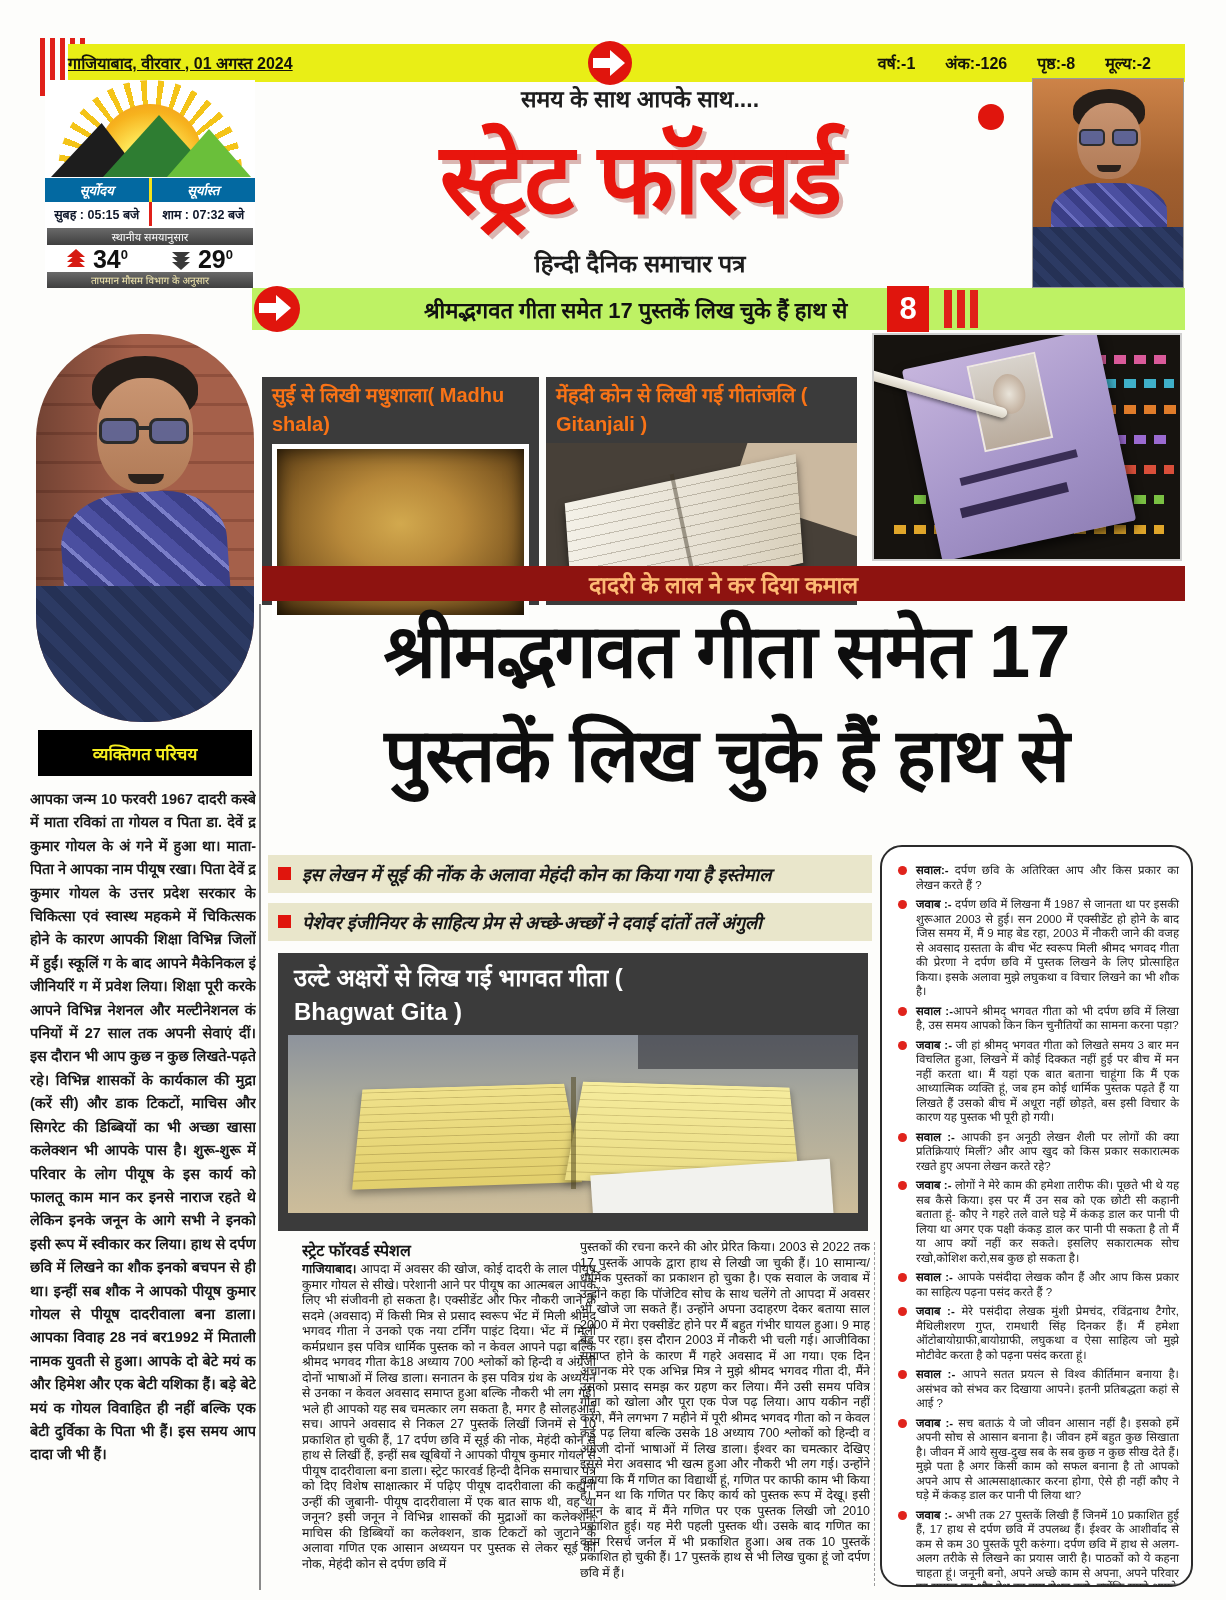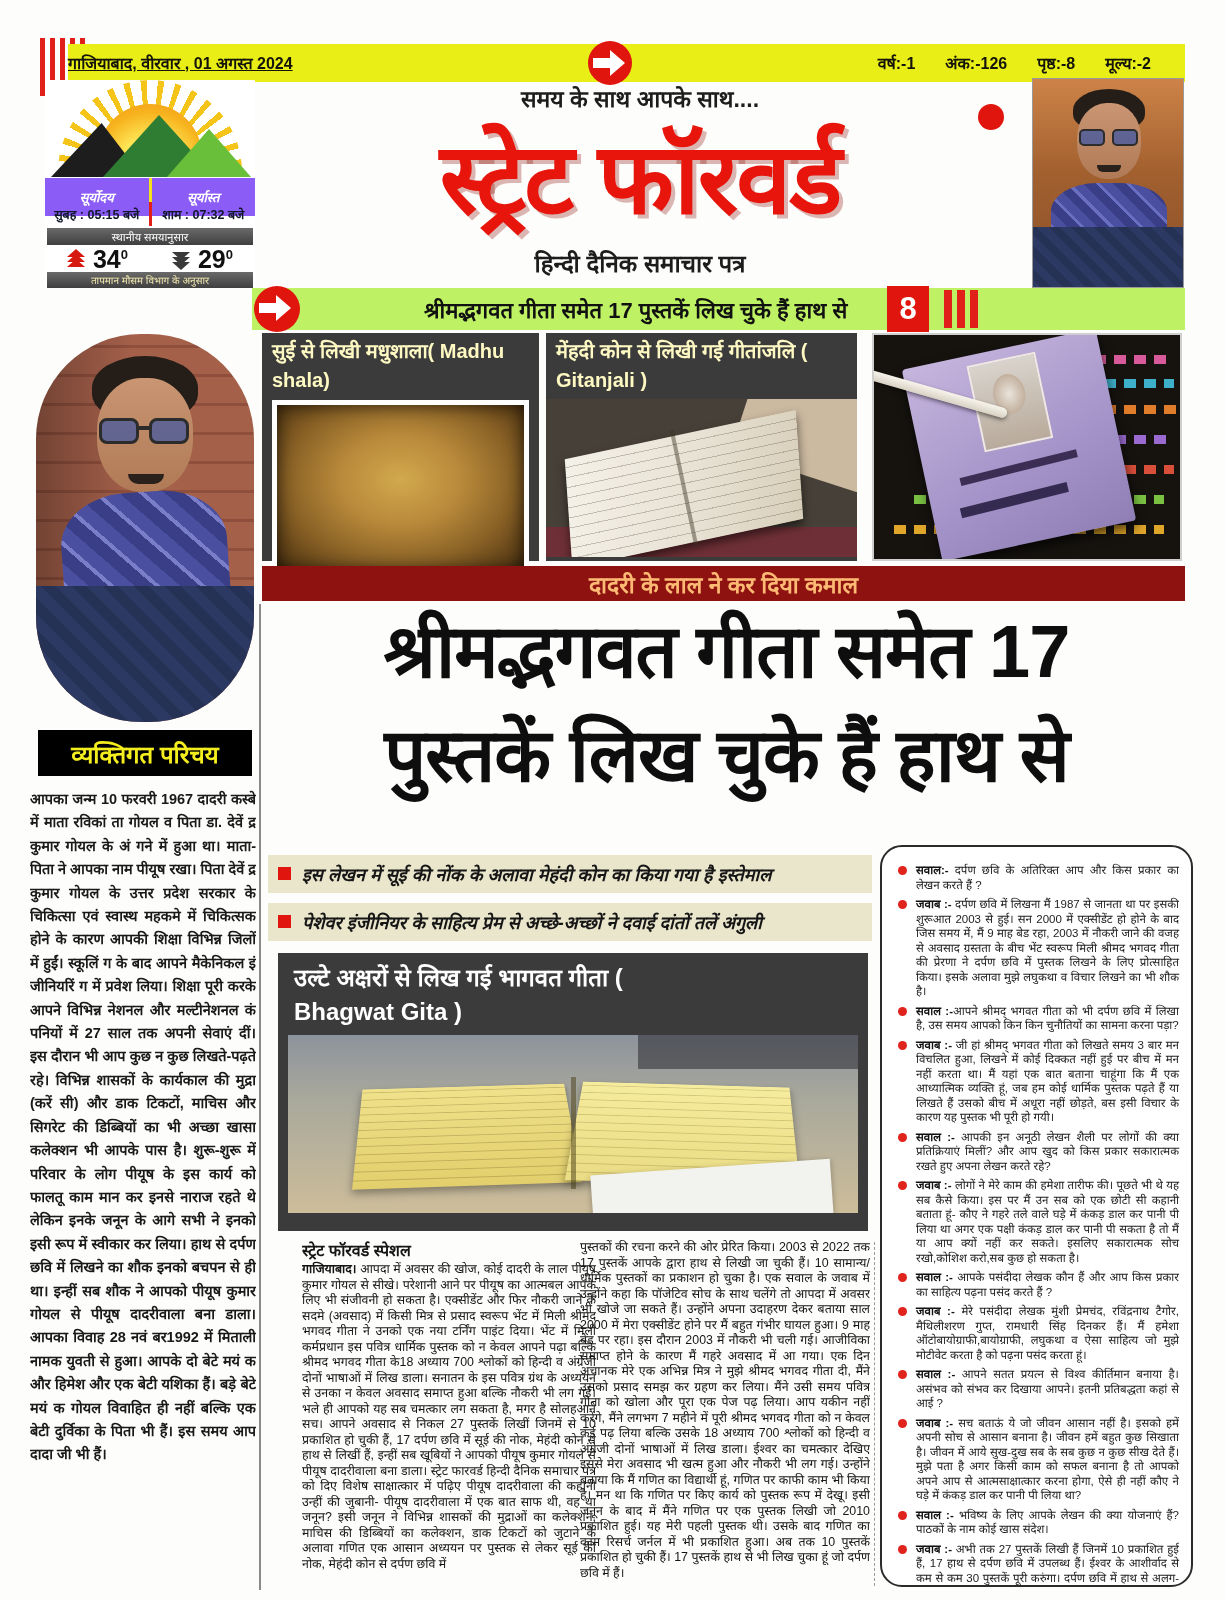--- a/index.html
+++ b/index.html
@@ -21,21 +21,21 @@
   .weather { position:absolute; left:45px; top:80px; width:210px; height:208px; background:#fff; }
   .sunart { position:absolute; left:0; top:0; width:210px; height:97px; overflow:hidden; }
   .rays { position:absolute; left:13px; top:0; width:184px; height:92px; border-radius:184px 184px 0 0;
           background:repeating-conic-gradient(from 255deg at 50% 100%, #f4c418 0deg 4deg, rgba(0,0,0,0) 4deg 11deg); }
   .sun  { position:absolute; left:53px; top:24px; width:104px; height:68px; border-radius:104px 104px 0 0;
           background:radial-gradient(circle at 50% 95%, #fffbd0 0%, #ffe95a 35%, #f7b31e 68%, #ef8f17 100%); }
   .mtn  { position:absolute; bottom:0; }
   .mtn1 { left:6px;  width:92px;  height:54px; background:#1d1d1d; clip-path:polygon(0 100%,55% 0,100% 100%); }
   .mtn2 { left:58px; width:112px; height:62px; background:#2e7d32; clip-path:polygon(0 100%,50% 0,100% 100%); }
   .mtn3 { left:122px;width:84px;  height:48px; background:#6abf3a; clip-path:polygon(0 100%,50% 0,100% 100%); }
-  .riseset { position:absolute; left:0; top:98px; width:210px; height:38px; background:#8b5cf6; display:flex; }
+  .riseset { position:absolute; left:0; top:98px; width:210px; height:24px; background:#0369a1; display:flex; }
   .riseset .cell { flex:1; color:#fff; font-size:13px; font-weight:bold; font-style:italic; display:flex; align-items:center; justify-content:center; }
   .riseset .div { width:3px; background:#f5e21a; }
   .times { position:absolute; left:0; top:122px; width:210px; height:24px; display:flex; }
   .times .cell { flex:1; font-size:12.5px; font-weight:bold; color:#0f172a; display:flex; align-items:center; justify-content:center; }
   .times .div { width:3px; background:#e02019; }
   .wnote1 { position:absolute; left:2px; top:148px; width:206px; height:17px; background:linear-gradient(#6a6a6a,#3f3f3f); color:#fff; font-size:11px; display:flex; align-items:center; justify-content:center; }
   .temps { position:absolute; left:0; top:166px; width:210px; height:26px; display:flex; align-items:center; justify-content:space-around; }
   .tgroup { display:flex; align-items:center; gap:8px; font-size:25px; font-weight:bold; color:#111; }
   .tgroup sup { font-size:13px; }
   .chev { display:flex; flex-direction:column; align-items:center; }
@@ -74,21 +74,21 @@
   .portrait-left .hair { position:absolute; left:56px; top:22px; width:106px; height:64px; background:#241d18; border-radius:50% 50% 40% 40%; }
   .portrait-left .face { position:absolute; left:61px; top:44px; width:96px; height:114px; background:linear-gradient(#c99572,#b07a56); border-radius:46%; }
   .portrait-left .lens { position:absolute; width:40px; height:26px; background:rgba(70,90,160,.75); border:3px solid #2c2c2c; border-radius:8px; top:84px; }
   .portrait-left .l1 { left:63px; } .portrait-left .l2 { left:113px; }
   .portrait-left .bridge { position:absolute; left:101px; top:92px; width:14px; height:4px; background:#2c2c2c; }
   .portrait-left .must { position:absolute; left:92px; top:140px; width:36px; height:10px; background:#2a211c; border-radius:0 0 10px 10px; }
   .portrait-left .scarf { position:absolute; left:26px; top:158px; width:166px; height:126px; background:repeating-linear-gradient(45deg,#4b4fa0 0 13px,#3a3e86 13px 26px,#7a7ec8 26px 30px); border-radius:40% 40% 22% 22%; transform:rotate(-4deg); }
   .portrait-left .suit { position:absolute; left:0; top:252px; width:100%; height:136px; background:repeating-linear-gradient(45deg,#2c3a63 0 11px,#253155 11px 22px); }
 
   
-  .panel { position:absolute; background:#3b3b3b; color:#fef9c3; }
+  .panel { position:absolute; background:#3b3b3b; color:#f97316;margin-top:44px; }
   .panel .cap { font-size:20px; font-weight:bold; line-height:29px; padding:4px 10px 0 10px; }
   .p1 { left:262px; top:333px; width:277px; height:228px; }
   .p1 .img { margin:5px 10px; height:176px; border:5px solid #fff;
     background:radial-gradient(ellipse at 50% 45%, #d2a94e 0%, #b8893a 35%, #8a6226 65%, #5d3f16 88%, #3f2a0e 100%);
     box-shadow:inset 0 0 18px rgba(0,0,0,.7); }
   .p2 { left:546px; top:333px; width:311px; height:228px; }
   .p2 .img { position:relative; margin:4px 0 0 0; height:158px; background:#474038; overflow:hidden; }
   .p2 .table { position:absolute; right:-24px; top:-14px; width:140px; height:90px; background:#cbb9a0; transform:rotate(18deg); }
   .p2 .carpet { position:absolute; left:0; bottom:0; width:100%; height:30px; background:#6e3036; }
   .p2 .book { position:absolute; left:20px; top:36px; width:236px; height:108px;
@@ -104,21 +104,21 @@
   .p3 .t1 { position:absolute; left:34px; top:116px; width:120px; height:8px; background:#3a2e55; transform:rotate(-2deg); }
   .p3 .t2 { position:absolute; left:28px; top:146px; width:110px; height:10px; background:#352a50; transform:rotate(-2deg); }
   .p3 .pen { position:absolute; left:-24px; top:52px; width:160px; height:10px; border-radius:5px; background:linear-gradient(#f7f4ec,#d8d2c4); transform:rotate(16deg); box-shadow:0 2px 4px rgba(0,0,0,.5); }
 
   
   .kicker { position:absolute; left:262px; top:566px; width:923px; height:35px; background:#8e1310; color:#fdba74; font-size:23px; font-weight:bold; display:flex; align-items:center; justify-content:center; }
   .vrule { position:absolute; left:259px; top:604px; width:2px; height:986px; background:#8a8a8a; }
   .headline { position:absolute; left:268px; top:600px; width:917px; height:214px; text-align:center; font-size:74px; font-weight:800; color:#0e0e0e; line-height:104px; letter-spacing:-1px; }
 
   
-  .profile-heading { position:absolute; left:38px; top:730px; width:214px; height:46px; background:#000; color:#f5ee1e; font-size:24px; font-weight:bold; display:flex; align-items:center; justify-content:center; }
+  .profile-heading { position:absolute; left:38px; top:730px; width:214px; height:46px; background:#000; color:#f5ee1e; font-size:17px; font-weight:bold; display:flex; align-items:center; justify-content:center; }
   .profile-body { position:absolute; left:30px; top:788px; width:226px; height:790px; font-size:14.5px; line-height:23.4px; font-weight:600; color:#191919; text-align:justify; overflow:hidden; }
 
   
   .bullet { position:absolute; left:268px; width:604px; height:38px; background:#e9e6cb; display:flex; align-items:center; padding-left:34px; font-size:18px; font-weight:bold; font-style:italic; color:#161616; }
   .bullet .sq { position:absolute; left:10px; top:12px; width:13px; height:13px; background:#e0150d; }
   .b1 { top:855px; } .b2 { top:903px; }
 
   
   .gita { left:278px; top:953px; width:590px; height:278px; position:absolute; background:#3b3b3b; }
   .gita .cap { padding:8px 16px 0 16px; font-size:24px; font-weight:bold; line-height:34px; color:#fff; }
@@ -336,17 +336,16 @@
     <div class="qa-entry"><span class="dot"></span><b>सवाल:-</b><span> दर्पण छवि के अतिरिक्त आप और किस प्रकार का लेखन करते हैं ?</span></div>
     <div class="qa-entry"><span class="dot"></span><b>जवाब :-</b><span> दर्पण छवि में लिखना मैं 1987 से जानता था पर इसकी शुरूआत 2003 से हुई। सन 2000 में एक्सीडेंट हो होने के बाद जिस समय में, मैं 9 माह बेड रहा, 2003 में नौकरी जाने की वजह से अवसाद ग्रस्तता के बीच भेंट स्वरूप मिली श्रीमद भगवद गीता की प्रेरणा ने दर्पण छवि में पुस्तक लिखने के लिए प्रोत्साहित किया। इसके अलावा मुझे लघुकथा व विचार लिखने का भी शौक है।</span></div>
     <div class="qa-entry"><span class="dot"></span><b>सवाल :-</b><span>आपने श्रीमद् भगवत गीता को भी दर्पण छवि में लिखा है, उस समय आपको किन किन चुनौतियों का सामना करना पड़ा?</span></div>
     <div class="qa-entry"><span class="dot"></span><b>जवाब :-</b><span> जी हां श्रीमद् भगवत गीता को लिखते समय 3 बार मन विचलित हुआ, लिखने में कोई दिक्कत नहीं हुई पर बीच में मन नहीं करता था। मैं यहां एक बात बताना चाहूंगा कि मैं एक आध्यात्मिक व्यक्ति हूं, जब हम कोई धार्मिक पुस्तक पढ़ते हैं या लिखते हैं उसको बीच में अधूरा नहीं छोड़ते, बस इसी विचार के कारण यह पुस्तक भी पूरी हो गयी।</span></div>
     <div class="qa-entry"><span class="dot"></span><b>सवाल :-</b><span> आपकी इन अनूठी लेखन शैली पर लोगों की क्या प्रतिक्रियाएं मिलीं? और आप खुद को किस प्रकार सकारात्मक रखते हुए अपना लेखन करते रहे?</span></div>
     <div class="qa-entry"><span class="dot"></span><b>जवाब :-</b><span> लोगों ने मेरे काम की हमेशा तारीफ की। पूछते भी थे यह सब कैसे किया। इस पर मैं उन सब को एक छोटी सी कहानी बताता हूं- कौए ने गहरे तले वाले घड़े में कंकड़ डाल कर पानी पी लिया था अगर एक पक्षी कंकड़ डाल कर पानी पी सकता है तो मैं या आप क्यों नहीं कर सकते। इसलिए सकारात्मक सोच रखो,कोशिश करो,सब कुछ हो सकता है।</span></div>
     <div class="qa-entry"><span class="dot"></span><b>सवाल :-</b><span> आपके पसंदीदा लेखक कौन हैं और आप किस प्रकार का साहित्य पढ़ना पसंद करते हैं ?</span></div>
     <div class="qa-entry"><span class="dot"></span><b>जवाब :-</b><span> मेरे पसंदीदा लेखक मुंशी प्रेमचंद, रविंद्रनाथ टैगोर, मैथिलीशरण गुप्त, रामधारी सिंह दिनकर हैं। मैं हमेशा ऑटोबायोग्राफी,बायोग्राफी, लघुकथा व ऐसा साहित्य जो मुझे मोटीवेट करता है को पढ़ना पसंद करता हूं।</span></div>
     <div class="qa-entry"><span class="dot"></span><b>सवाल :-</b><span> आपने सतत प्रयत्न से विश्व कीर्तिमान बनाया है। असंभव को संभव कर दिखाया आपने। इतनी प्रतिबद्धता कहां से आई ?</span></div>
     <div class="qa-entry"><span class="dot"></span><b>जवाब :-</b><span> सच बताऊं ये जो जीवन आसान नहीं है। इसको हमें अपनी सोच से आसान बनाना है। जीवन हमें बहुत कुछ सिखाता है। जीवन में आये सुख-दुख सब के सब कुछ न कुछ सीख देते हैं। मुझे पता है अगर किसी काम को सफल बनाना है तो आपको अपने आप से आत्मसाक्षात्कार करना होगा, ऐसे ही नहीं कौए ने घड़े में कंकड़ डाल कर पानी पी लिया था?</span></div>
-    <div class="qa-entry"><span class="dot"></span><b>सवाल :-</b><span> भविष्य के लिए आपके लेखन की क्या योजनाएं हैं? पाठकों के नाम कोई खास संदेश।</span></div>
     <div class="qa-entry"><span class="dot"></span><b>जवाब :-</b><span> अभी तक 27 पुस्तकें लिखी हैं जिनमें 10 प्रकाशित हुई हैं, 17 हाथ से दर्पण छवि में उपलब्ध हैं। ईश्वर के आशीर्वाद से कम से कम 30 पुस्तकें पूरी करुंगा। दर्पण छवि में हाथ से अलग-अलग तरीके से लिखने का प्रयास जारी है। पाठकों को ये कहना चाहता हूं। जनूनी बनो, अपने अच्छे काम से अपना, अपने परिवार का समाज का और देश का नाम रोशन करो, क्योंकि सपने आपके अपने हैं और आप अपनों के अपने हो। अपने सपने पूरे करो क्योंकि सपने देखने के भगवान पैसे नहीं लेता? पूरी दुनियां नतीजे को सलाम करती है। प्रयास करने वालों की कभी हार नहीं होती। असामर्थ्य स्वीकार करने का अर्थ है, जीवन में प्रयत्नहीन हो जाना, जीवन से उपराम हो जाना।</span></div>
   </div>
 
 </div>
 
 </body></html>

